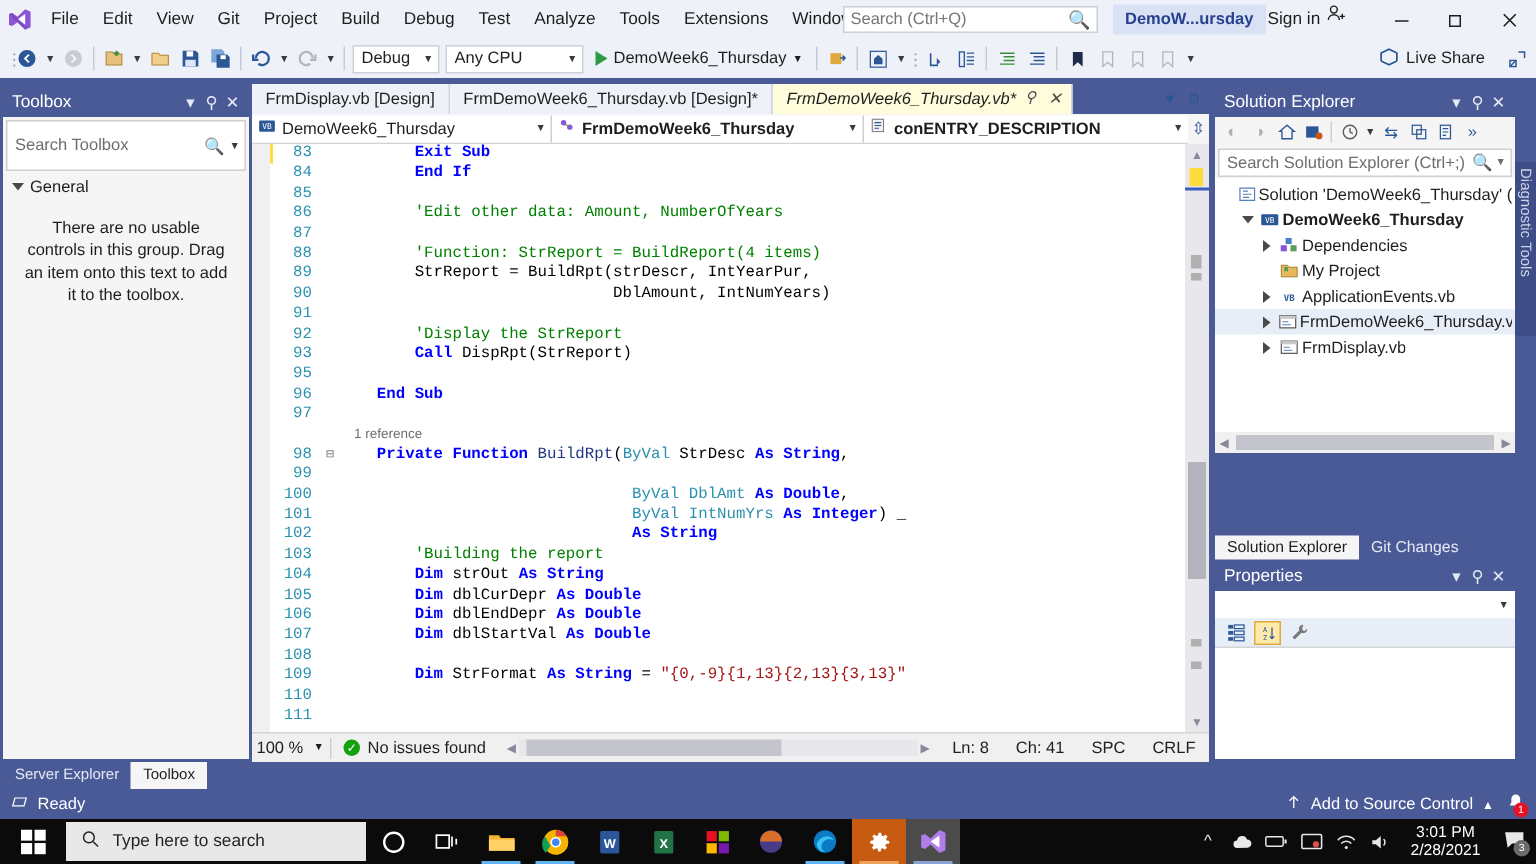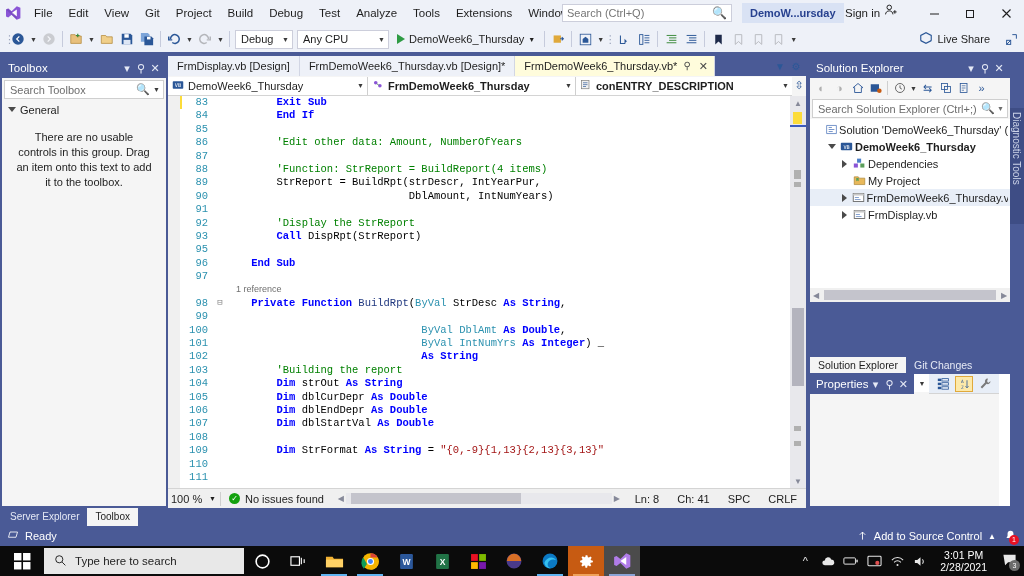--- a/index.html
+++ b/index.html
@@ -81,21 +81,21 @@
     position:absolute; left:2px; top:6px; width:164px; height:448px;
     background:#f5f5f5; display:flex; flex-direction:column;
   }
   .pane-hdr{
     height:20px; background:#4a5a96; color:#fff; display:flex; align-items:center;
     padding:0 4px 0 6px; font-size:11.5px;
   }
   .pane-hdr .ttl{ flex:1; white-space:nowrap; overflow:hidden; }
   .pane-hdr .hbtn{ width:14px; text-align:center; color:#e5e9f5; font-size:11px; cursor:pointer; }
   .tbx-search{
-    height:19px; background:#fff; border:1px solid #cfcfcf; margin:2px 2px 0 2px;
+    height:34px; background:#fff; border:1px solid #cfcfcf; margin:2px 2px 0 2px;
     display:flex; align-items:center; padding:0 3px 0 5px; color:#6d6d6d; font-size:11px;
   }
   .tbx-search .mg{ margin-left:auto; color:#3a3a3a; }
   .tbx-search .cv{ font-size:7px; color:#3a3a3a; padding-left:3px;}
   .tbx-group{
     height:17px; display:flex; align-items:center; gap:4px; padding-left:6px;
     font-size:11px; color:#1e1e1e; margin-top:2px;
   }
   .tri-d{ width:0;height:0;border-left:4px solid transparent;border-right:4px solid transparent;border-top:5px solid #4a4a4a; }
   .tri-r{ width:0;height:0;border-top:4px solid transparent;border-bottom:4px solid transparent;border-left:5px solid #4a4a4a; }
@@ -109,21 +109,21 @@
   }
   .dock-tab.active{ background:#f5f5f5; color:#1e1e1e; }
 
   
   .editor{ position:absolute; left:168px; top:4px; width:638px; height:452px; }
   .tabstrip{ position:absolute; top:0; left:0; width:638px; height:20px; display:flex; align-items:flex-end; }
   .doctab{
     height:20px; line-height:20px; padding:0 9px; font-size:11px; color:#1e1e1e;
     background:#eef1f8; white-space:nowrap; border-right:1px solid #d2d6e4;
   }
-  .doctab.active{ background:#fffcdc; color:#1e1e1e; display:flex; align-items:center; gap:6px; padding-right:4px;}
+  .doctab.active{ background:#fffcdc; color:#1e1e1e; display:flex; align-items:center; gap:6px; padding-right:4px;font-style:italic;}
   .doctab.active .pin{ font-size:10px; color:#4a4a4a; }
   .doctab.active .xc{ font-size:11px; color:#4a4a4a; padding:0 2px; }
   .tabstrip-right{ margin-left:auto; display:flex; align-items:center; height:20px; gap:2px; padding-right:3px; }
   .tsr-ico{ width:14px; text-align:center; color:#2b5797; font-size:10px; }
 
   .navbar{
     position:absolute; top:20px; left:0; width:638px; height:20px;
     background:#f5f5f5; display:flex; align-items:center; border-bottom:1px solid #d4d4d4;
   }
   .navcombo{
@@ -203,21 +203,21 @@
   .trow .ic{ width:17px; display:flex; align-items:center; justify-content:center; }
   .trow .lb{ color:#1e1e1e; overflow:hidden; }
   .trow .lb.bold{ font-weight:bold; }
   .sln-hscroll{ height:14px; background:#f0f0f0; display:flex; align-items:center; }
   .sln-tabs{ position:absolute; left:810px; top:305px; width:200px; height:16px; display:flex; }
   .sln-tabs .dock-tab{ height:16px; line-height:16px; font-size:10.5px; }
 
   
   .proppane{
     position:absolute; left:810px; top:322px; width:200px; height:132px;
-    background:#f5f5f5; display:flex; flex-direction:row;
+    background:#f5f5f5; display:flex; flex-direction:column;
   }
   .prop-combo{ height:18px; background:#fff; display:flex; align-items:center; padding:0 4px; }
   .prop-combo .cv{ margin-left:auto; font-size:7px; color:#3a3a3a;}
   .prop-tb{ height:20px; background:#e8eef7; display:flex; align-items:center; gap:3px; padding:0 5px; border-bottom:1px solid #d4d4d4;}
   .prop-tb .i{ width:18px;height:16px;display:flex;align-items:center;justify-content:center;color:#2b5797;font-size:11px;}
   .prop-tb .i.on{ background:#fde9a9; border:1px solid #e0a93b; }
   .prop-body{ flex:1; background:#fff; }
 
   
   .diagtab{
@@ -722,20 +722,31 @@
           <div class="trow" style="padding-left: 28px;">
             <span class="exp"></span>
             <span class="ic">
               <svg width="13" height="13" viewBox="0 0 16 16">
                 <path d="M1.5 3.5h5l1.2 1.6H14.5V13H1.5z" fill="#e8b85a" stroke="#a5802e" stroke-width=".8"></path>
                 <path d="M4 5v4l1.5-1L7 9V5z" fill="#5a9e5a"></path>
               </svg>
             </span>
             <span class="lb">My Project</span>
           </div>
+          <div class="trow" style="padding-left: 28px;">
+            <span class="exp">
+              <span class="tri-r"></span>
+            </span>
+            <span class="ic">
+              <svg width="13" height="13" viewBox="0 0 16 16">
+                <text x="8" y="11.5" font-size="7.4" fill="#2b5797" text-anchor="middle" font-family="monospace" font-weight="bold">VB</text>
+              </svg>
+            </span>
+            <span class="lb">ApplicationEvents.vb</span>
+          </div>
           <div class="trow sel" style="padding-left: 28px;">
             <span class="exp">
               <span class="tri-r"></span>
             </span>
             <span class="ic">
               <svg width="13" height="13" viewBox="0 0 16 16">
                 <rect x="1.5" y="3" width="13" height="10" fill="#fff" stroke="#5a5a5a" stroke-width="1"></rect>
                 <rect x="1.5" y="3" width="13" height="2.6" fill="#c9c9c9"></rect>
                 <path d="M3.5 8h5M3.5 10.5h7" stroke="#5a7fbf" stroke-width=".9"></path>
               </svg>

